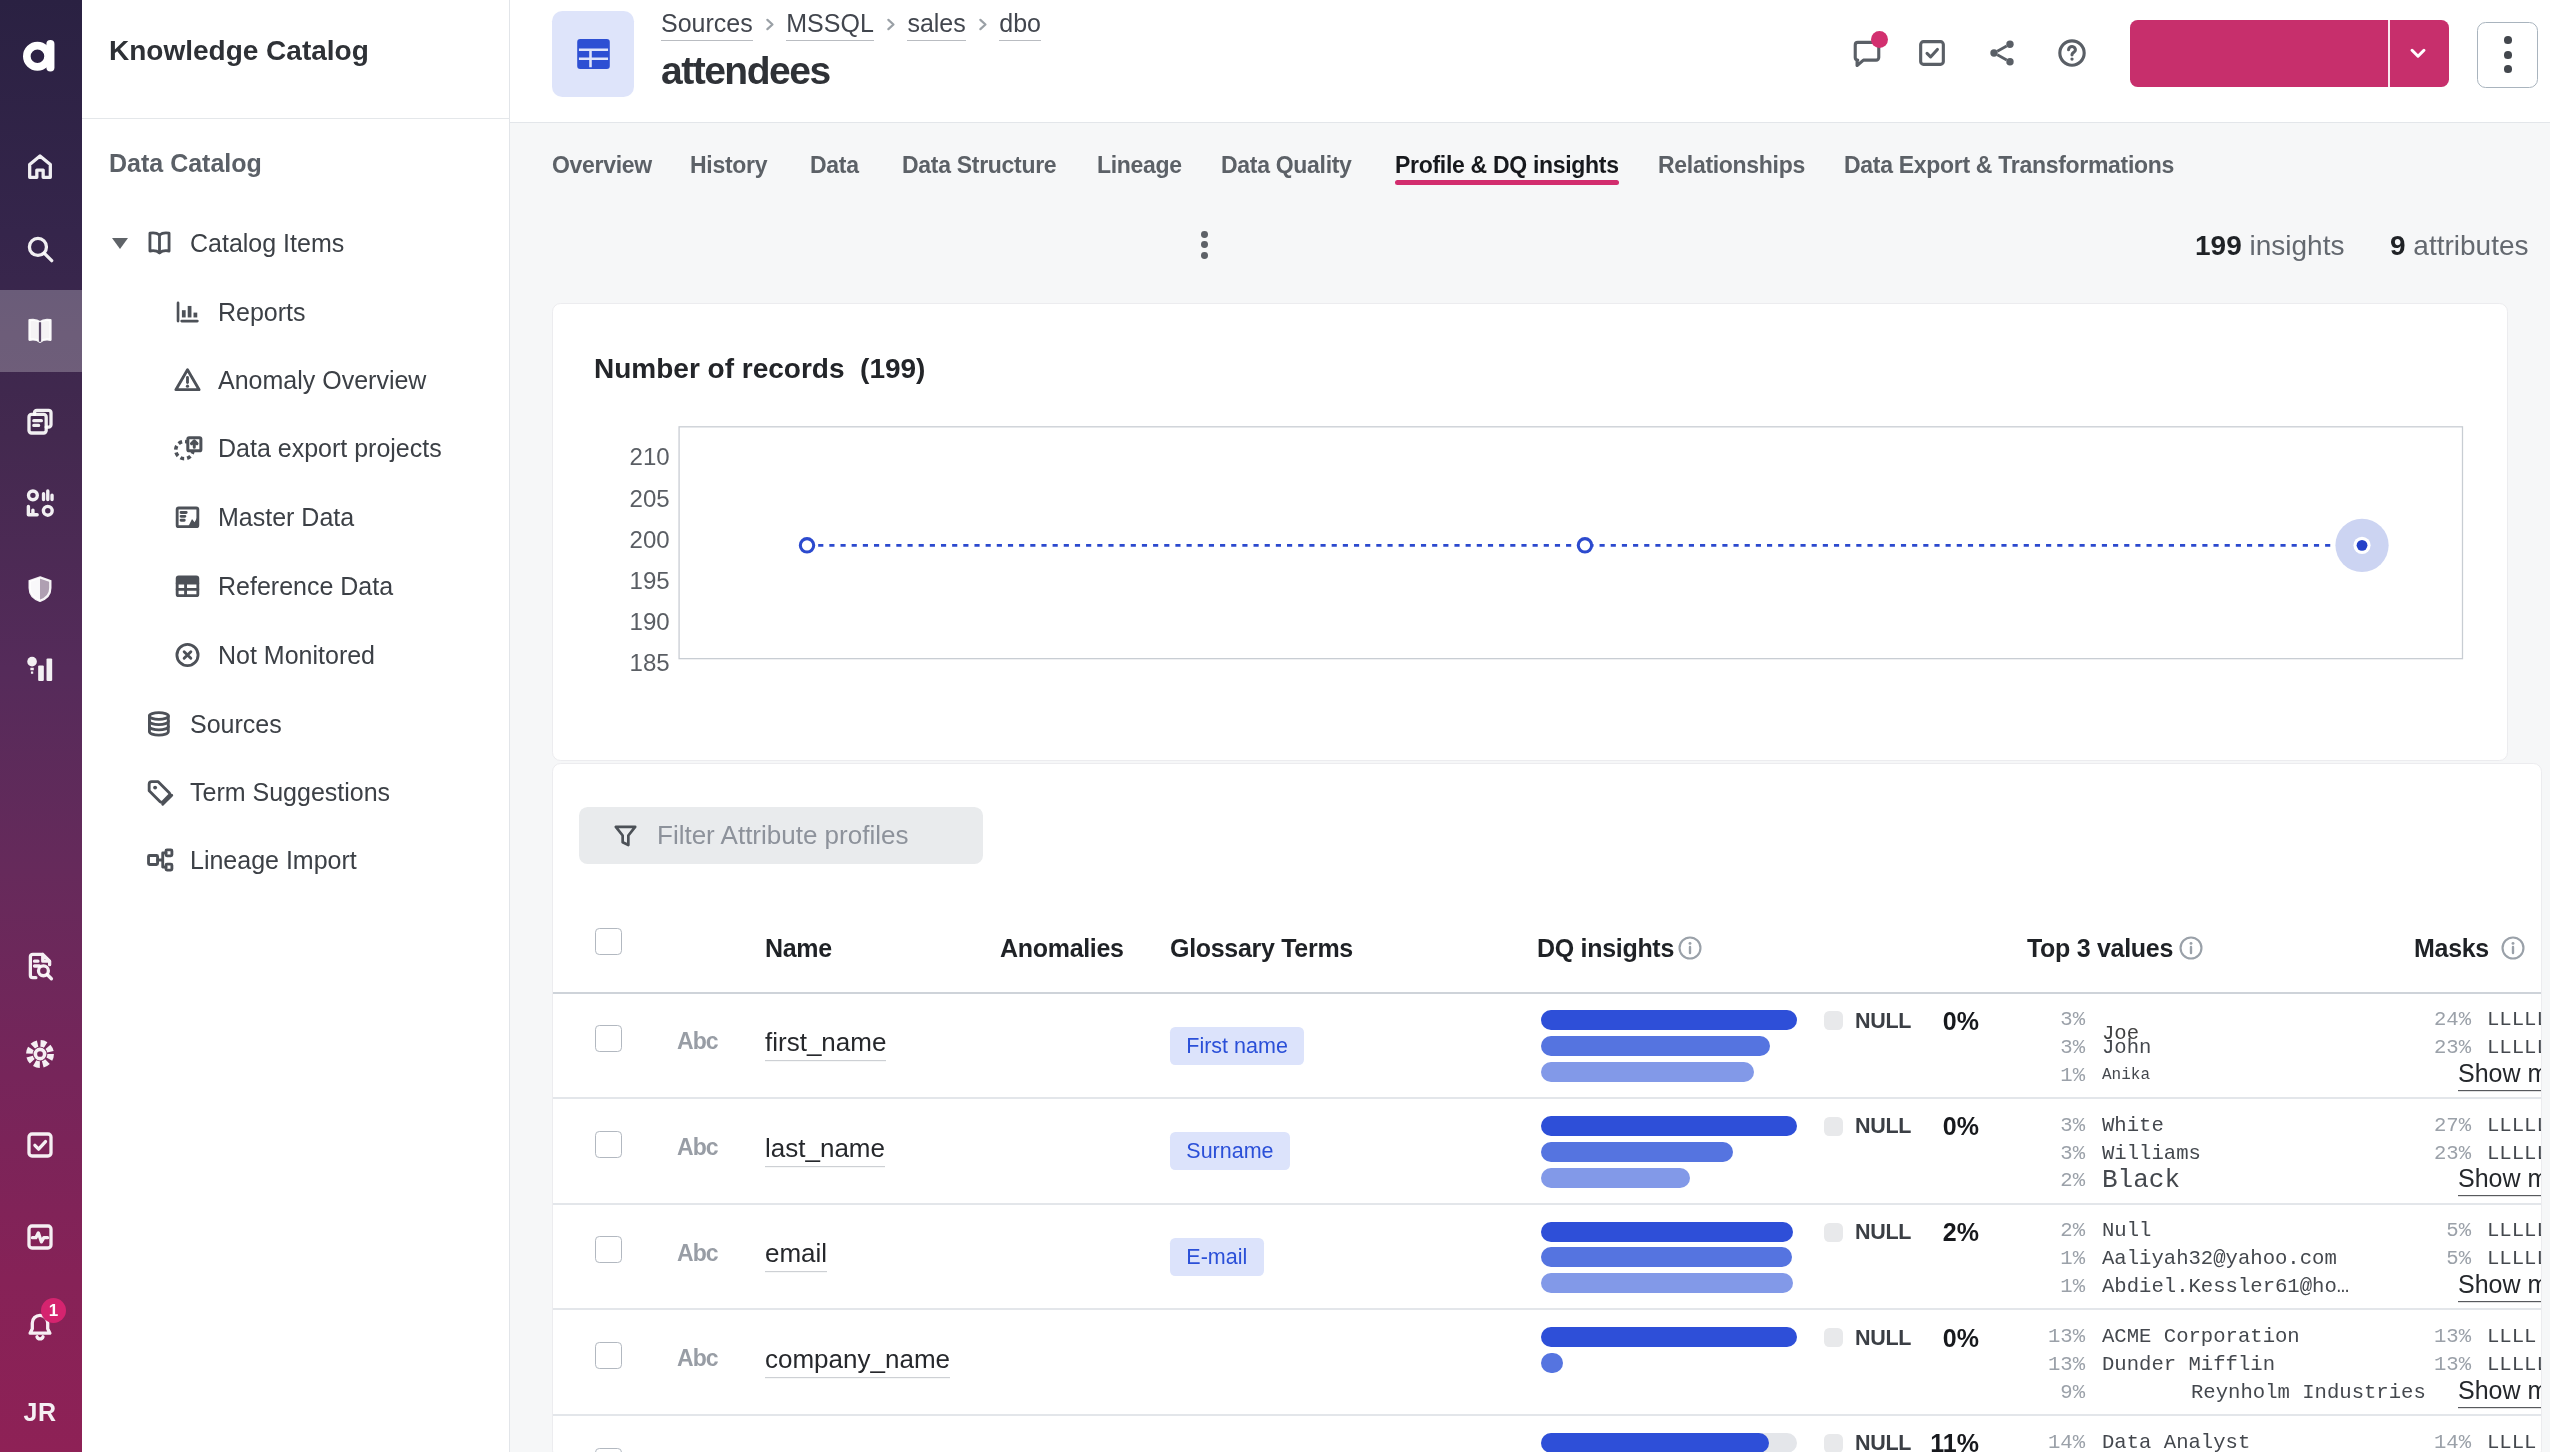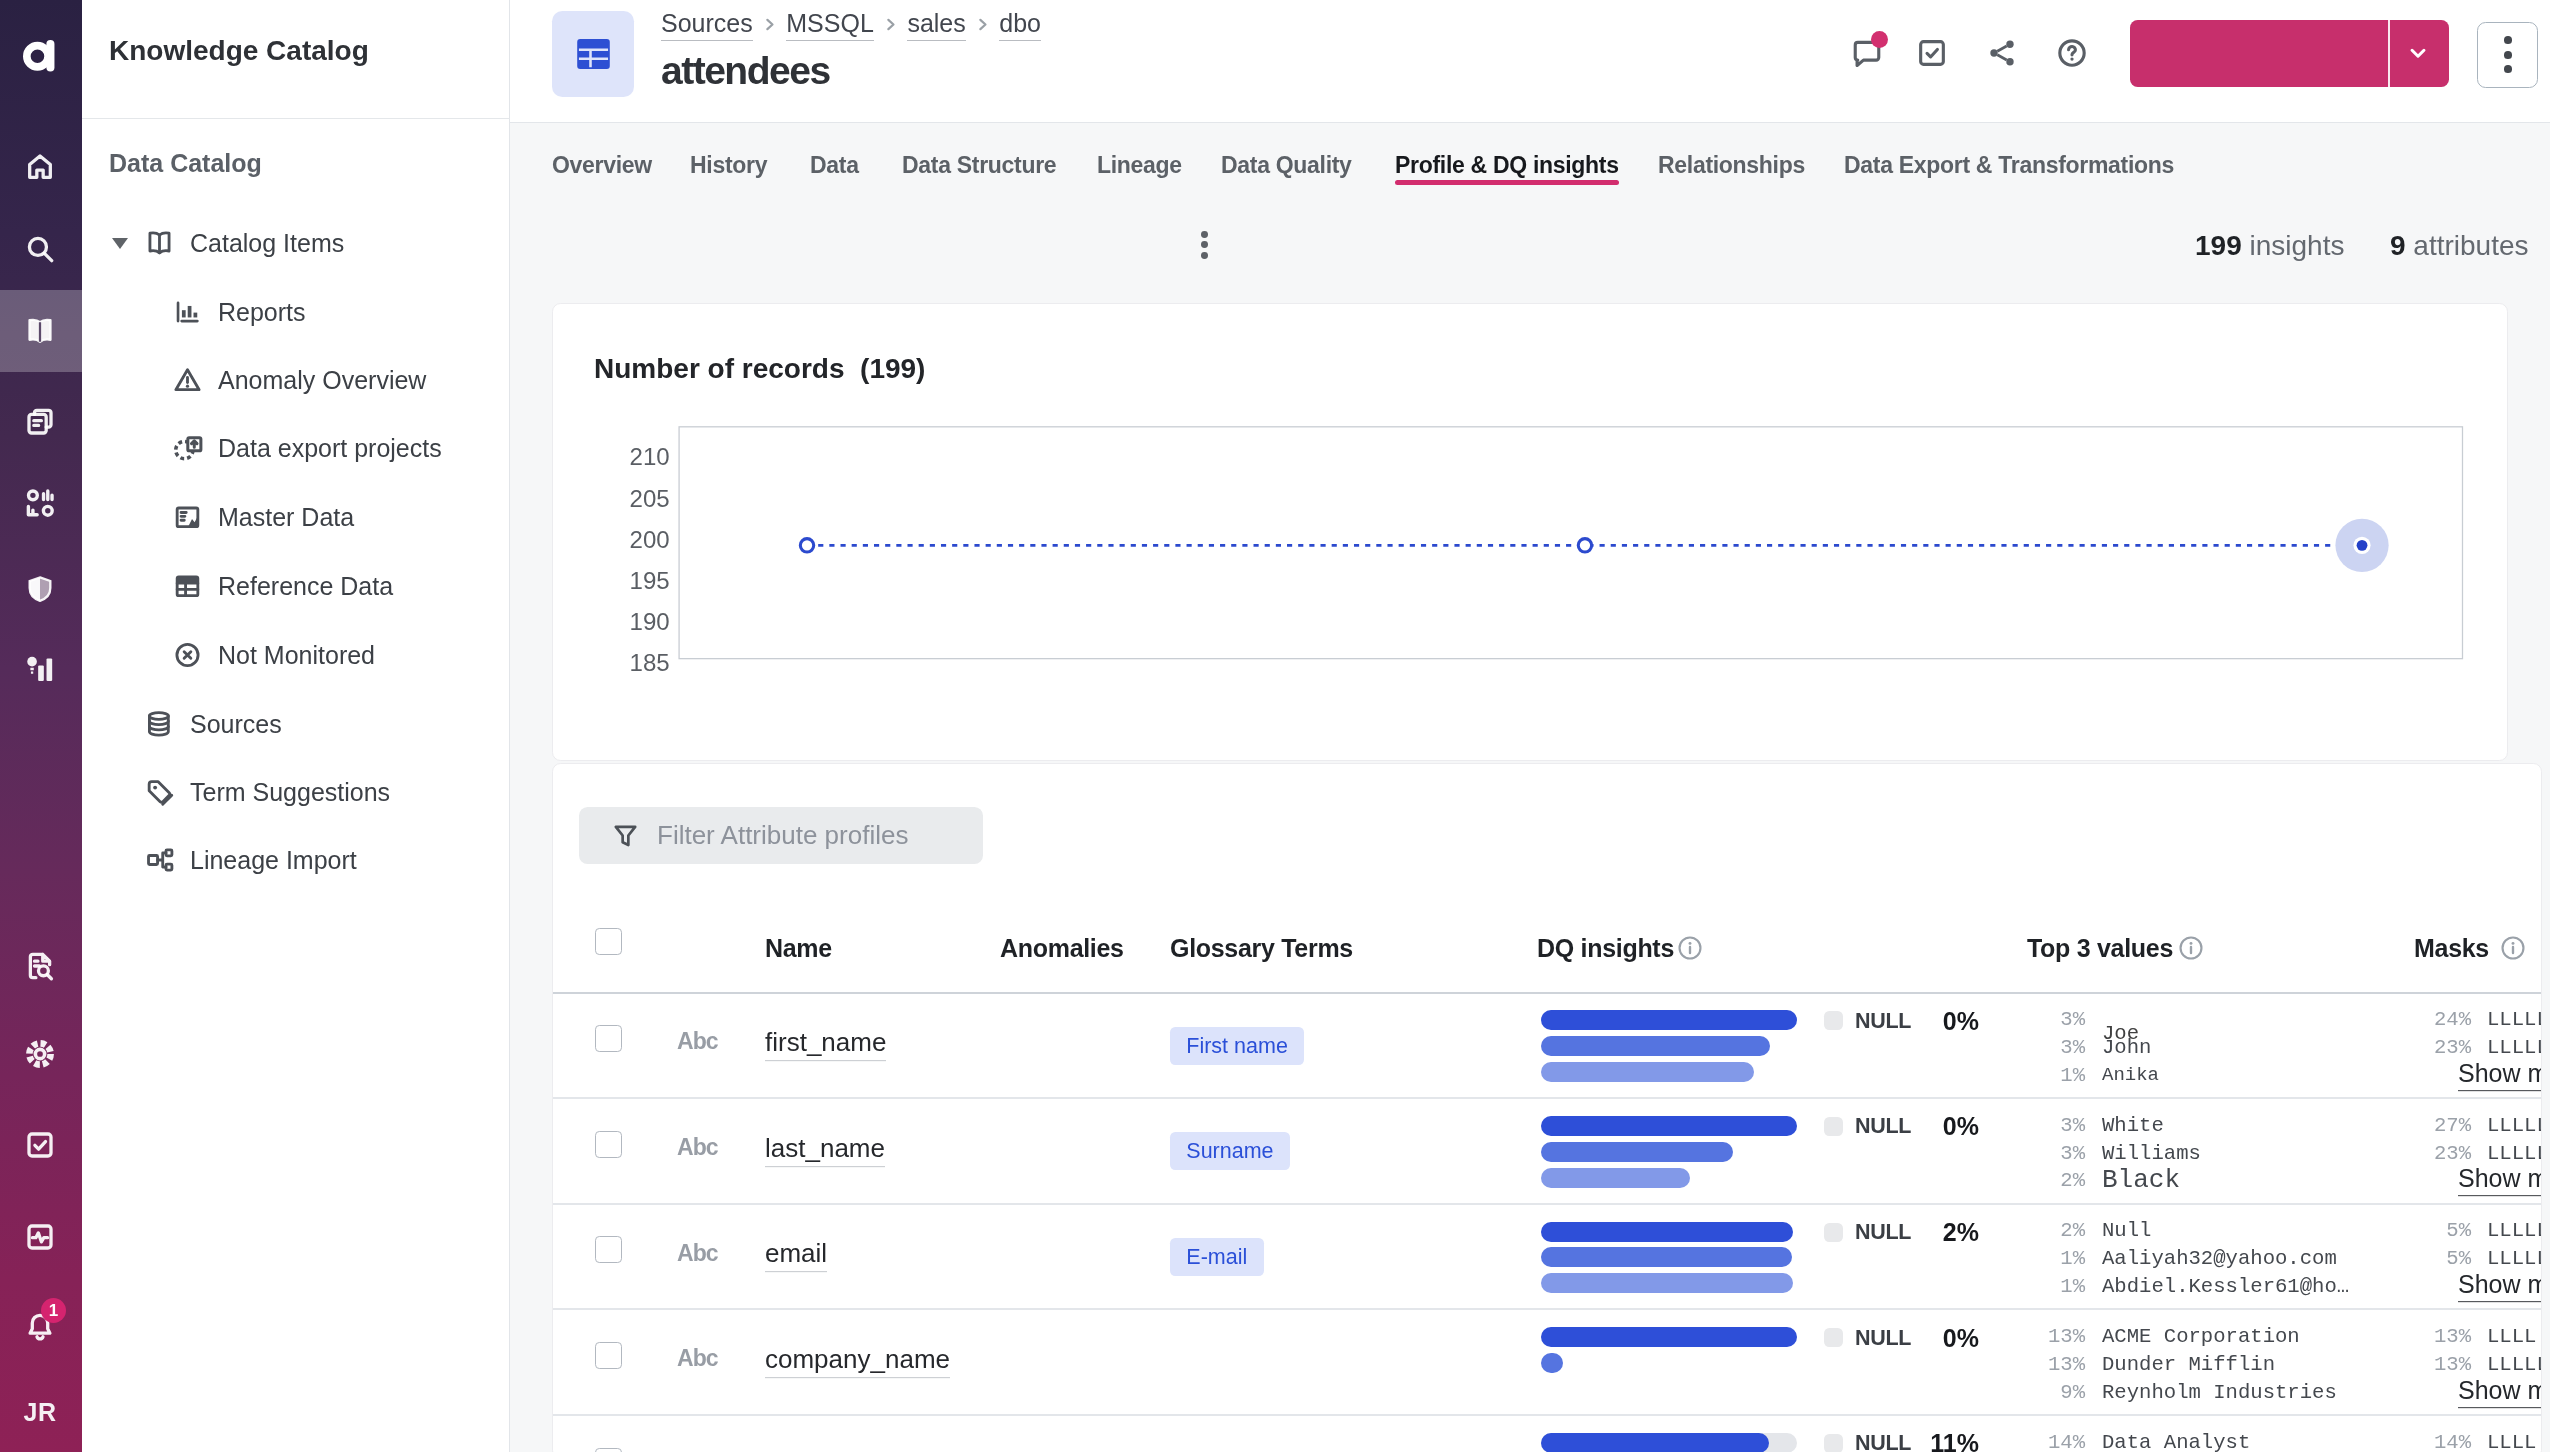--- a/index.html
+++ b/index.html
@@ -333,21 +333,21 @@
 <div class="a" style="left:988px;top:272px;width:229px;height:20px;border-radius:10.3px;background:#5574e0"></div>
 <div class="a" style="left:988px;top:298px;width:213px;height:20px;border-radius:10.3px;background:#8299e8"></div>
 <div class="a" style="left:1271px;top:247px;width:19px;height:19px;border-radius:5.2px;background:#e8e9eb"></div>
 <div class="a" style="left:1302px;top:257px;transform:translateY(-50%);font-size:21.5px;font-weight:700;letter-spacing:-0.3px;color:#3b3f45">NULL</div>
 <div class="a" style="left:1340px;top:257px;transform:translateY(-50%);width:86px;text-align:right;font-size:25px;font-weight:700;color:#17191d">0%</div>
 <div class="a mono" style="left:1446px;top:255px;transform:translateY(-50%);width:86px;text-align:right;font-size:20.6px;color:#9ba1a9">3%</div>
 <div class="a mono" style="left:1549px;top:269px;transform:translateY(-50%);font-size:20.6px;color:#404040;white-space:nowrap">Joe</div>
 <div class="a mono" style="left:1446px;top:283px;transform:translateY(-50%);width:86px;text-align:right;font-size:20.6px;color:#9ba1a9">3%</div>
 <div class="a mono" style="left:1549px;top:283px;transform:translateY(-50%);font-size:20.6px;color:#44484e;white-space:nowrap">John</div>
 <div class="a mono" style="left:1446px;top:311px;transform:translateY(-50%);width:86px;text-align:right;font-size:20.6px;color:#9ba1a9">1%</div>
-<div class="a mono" style="left:1549px;top:311px;transform:translateY(-50%);font-size:19px;color:#44484e;white-space:nowrap">Anika</div>
+<div class="a mono" style="left:1549px;top:311px;transform:translateY(-50%);font-size:16px;color:#44484e;white-space:nowrap">Anika</div>
 <div class="a mono" style="left:1832px;top:255px;transform:translateY(-50%);width:86px;text-align:right;font-size:20.6px;color:#9ba1a9">24%</div>
 <div class="a mono" style="left:1934px;top:255px;transform:translateY(-50%);font-size:20.6px;color:#44484e;white-space:nowrap">LLLLLLLL</div>
 <div class="a mono" style="left:1832px;top:283px;transform:translateY(-50%);width:86px;text-align:right;font-size:20.6px;color:#9ba1a9">23%</div>
 <div class="a mono" style="left:1934px;top:283px;transform:translateY(-50%);font-size:20.6px;color:#44484e;white-space:nowrap">LLLLLLLL</div>
 <div class="a" style="left:1905px;top:311px;transform:translateY(-50%);font-size:25px;color:#25282c;border-bottom:1.7px solid #3a3d42;padding-bottom:1.7px;white-space:nowrap">Show&nbsp;mo</div>
 <div class="a" style="left:0;top:439px;width:1990px;height:1.7px;background:#e3e6ea"></div>
 <div class="a" style="left:42px;top:367px;width:27px;height:27px;border:1.7px solid #b2b8c0;border-radius:4.3px;background:#fff"></div>
 <div class="a" style="left:124px;top:383px;transform:translateY(-50%);font-size:23px;font-weight:700;letter-spacing:-0.9px;color:#989da5">Abc</div>
 <div class="a" style="left:212px;top:386px;transform:translateY(-50%);font-size:26px;color:#26282c;border-bottom:1.7px solid #c5c8cd;padding-bottom:1.7px;white-space:nowrap">last_name</div>
 <div class="a" style="left:617px;top:368px;height:38px;border-radius:5.2px;background:#dce3fb;color:#2b50d8;font-size:21.5px;line-height:38px;padding:0 16.3px;white-space:nowrap">Surname</div>
@@ -397,21 +397,21 @@
 <div class="a" style="left:988px;top:563px;width:256px;height:20px;border-radius:10.3px;background:#2e4fd8"></div>
 <div class="a" style="left:988px;top:589px;width:22px;height:20px;border-radius:10.3px;background:#5574e0"></div>
 <div class="a" style="left:1271px;top:564px;width:19px;height:19px;border-radius:5.2px;background:#e8e9eb"></div>
 <div class="a" style="left:1302px;top:574px;transform:translateY(-50%);font-size:21.5px;font-weight:700;letter-spacing:-0.3px;color:#3b3f45">NULL</div>
 <div class="a" style="left:1340px;top:574px;transform:translateY(-50%);width:86px;text-align:right;font-size:25px;font-weight:700;color:#17191d">0%</div>
 <div class="a mono" style="left:1446px;top:572px;transform:translateY(-50%);width:86px;text-align:right;font-size:20.6px;color:#9ba1a9">13%</div>
 <div class="a mono" style="left:1549px;top:572px;transform:translateY(-50%);font-size:20.6px;color:#44484e;white-space:nowrap">ACME Corporation</div>
 <div class="a mono" style="left:1446px;top:600px;transform:translateY(-50%);width:86px;text-align:right;font-size:20.6px;color:#9ba1a9">13%</div>
 <div class="a mono" style="left:1549px;top:600px;transform:translateY(-50%);font-size:20.6px;color:#44484e;white-space:nowrap">Dunder Mifflin</div>
 <div class="a mono" style="left:1446px;top:628px;transform:translateY(-50%);width:86px;text-align:right;font-size:20.6px;color:#9ba1a9">9%</div>
-<div class="a mono" style="left:1549px;top:628px;transform:translateY(-50%);font-size:20.6px;color:#44484e;white-space:nowrap">Reynholm Industries</div>
+<div class="a mono" style="left:1638px;top:628px;transform:translateY(-50%);font-size:20.6px;color:#44484e;white-space:nowrap">Reynholm Industries</div>
 <div class="a mono" style="left:1832px;top:572px;transform:translateY(-50%);width:86px;text-align:right;font-size:20.6px;color:#9ba1a9">13%</div>
 <div class="a mono" style="left:1934px;top:572px;transform:translateY(-50%);font-size:20.6px;color:#44484e;white-space:nowrap">LLLL LLLLLLLLLLL</div>
 <div class="a mono" style="left:1832px;top:600px;transform:translateY(-50%);width:86px;text-align:right;font-size:20.6px;color:#9ba1a9">13%</div>
 <div class="a mono" style="left:1934px;top:600px;transform:translateY(-50%);font-size:20.6px;color:#44484e;white-space:nowrap">LLLLLL LLLLLLL</div>
 <div class="a" style="left:1905px;top:628px;transform:translateY(-50%);font-size:25px;color:#25282c;border-bottom:1.7px solid #3a3d42;padding-bottom:1.7px;white-space:nowrap">Show&nbsp;mo</div>
 
 <div class="a" style="left:42px;top:684px;width:27px;height:27px;border:1.7px solid #b2b8c0;border-radius:4.3px;background:#fff"></div>
 <div class="a" style="left:124px;top:700px;transform:translateY(-50%);font-size:23px;font-weight:700;letter-spacing:-0.9px;color:#989da5">Abc</div>
 <div class="a" style="left:988px;top:669px;width:256px;height:20px;border-radius:10.3px;background:#e4e6ea"></div>
 <div class="a" style="left:988px;top:669px;width:228px;height:20px;border-radius:10.3px;background:#2e4fd8"></div>

